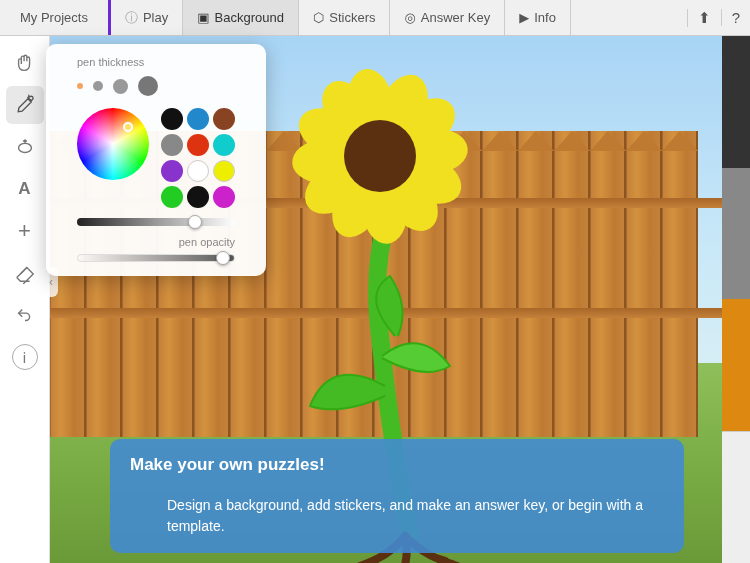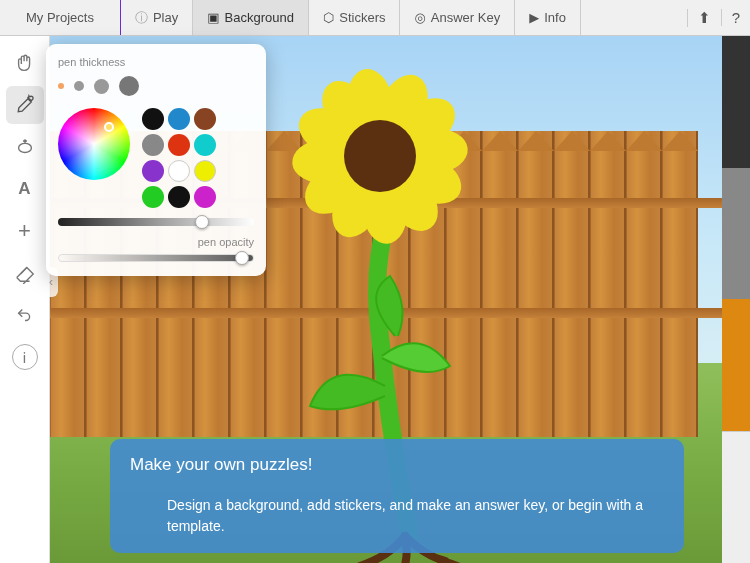--- a/index.html
+++ b/index.html
@@ -12,21 +12,21 @@
       display: flex; align-items: center; z-index: 100;
     }
     .nav-item {
       display: flex; align-items: center; gap: 5px;
       padding: 0 14px; height: 100%; font-size: 13px; color: #555; cursor: pointer;
       border-right: 1px solid #ccc;
     }
     .nav-item.active {
       background: #e0e0e0; color: #333; font-weight: 500;
     }
-    #my-projects { font-size: 13px; color: #555; padding: 0 26px; display: flex; align-items: center; height: 100%; border-right: 1px solid #6d28d9; }
+    #my-projects { font-size: 13px; color: #555; padding: 0 20px; display: flex; align-items: center; height: 100%; border-right: 3px solid #6d28d9; }
     .nav-right { margin-left: auto; display: flex; align-items: center; }
     .nav-icon-btn { padding: 0 10px; height: 100%; display: flex; align-items: center; justify-content: center; cursor: pointer; color: #555; font-size: 15px; border-left: 1px solid #ccc; }
 
     
     #left-sidebar {
       position: absolute; top: 36px; left: 0; width: 50px; bottom: 0;
       background: rgba(255,255,255,0.85); border-right: 1px solid #ddd;
       display: flex; flex-direction: column; align-items: center; padding-top: 8px; gap: 4px;
       z-index: 10;
     }
@@ -71,28 +71,28 @@
     }
     .fence-rail-top { position: absolute; top: 22%; left: 0; right: 0; height: 10px; background: linear-gradient(180deg, #a86628 0%, #c4813a 100%); z-index: 1; }
     .fence-rail-mid { position: absolute; top: 58%; left: 0; right: 0; height: 10px; background: linear-gradient(180deg, #a86628 0%, #c4813a 100%); z-index: 1; }
 
     
     #info-box {
       position: absolute; bottom: 10px; left: 60px; right: 38px; min-height: 110px;
       background: rgba(66, 138, 212, 0.88); border-radius: 10px;
       padding: 16px 20px; color: #fff; z-index: 20;
     }
-    #info-box .title { font-size: 17px; font-weight: 400; margin-bottom: 20px; }
+    #info-box .title { font-size: 17px; font-weight: 700; margin-bottom: 20px; }
     #info-box .desc { font-size: 14px; line-height: 1.5; margin-left: 37px; }
 
     
     #color-picker {
       position: absolute; top: 44px; left: 46px; width: 220px;
       background: rgba(255,255,255,0.95); border-radius: 10px;
-      box-shadow: 0 4px 20px rgba(0,0,0,0.25); padding: 12px 12px 14px;
+      box-shadow: 0 4px 20px rgba(0,0,0,0.25); padding: 12px 31px 14px;
       z-index: 200;
     }
     .cp-label { font-size: 11px; color: #888; margin-bottom: 8px; }
     .thickness-row { display: flex; align-items: center; gap: 10px; margin-bottom: 12px; }
     .dot { background: #999; border-radius: 50%; display: inline-block; }
 
     
     .wheel-section { display: flex; gap: 12px; margin-bottom: 10px; }
     #color-wheel {
       width: 72px; height: 72px; border-radius: 50%;

